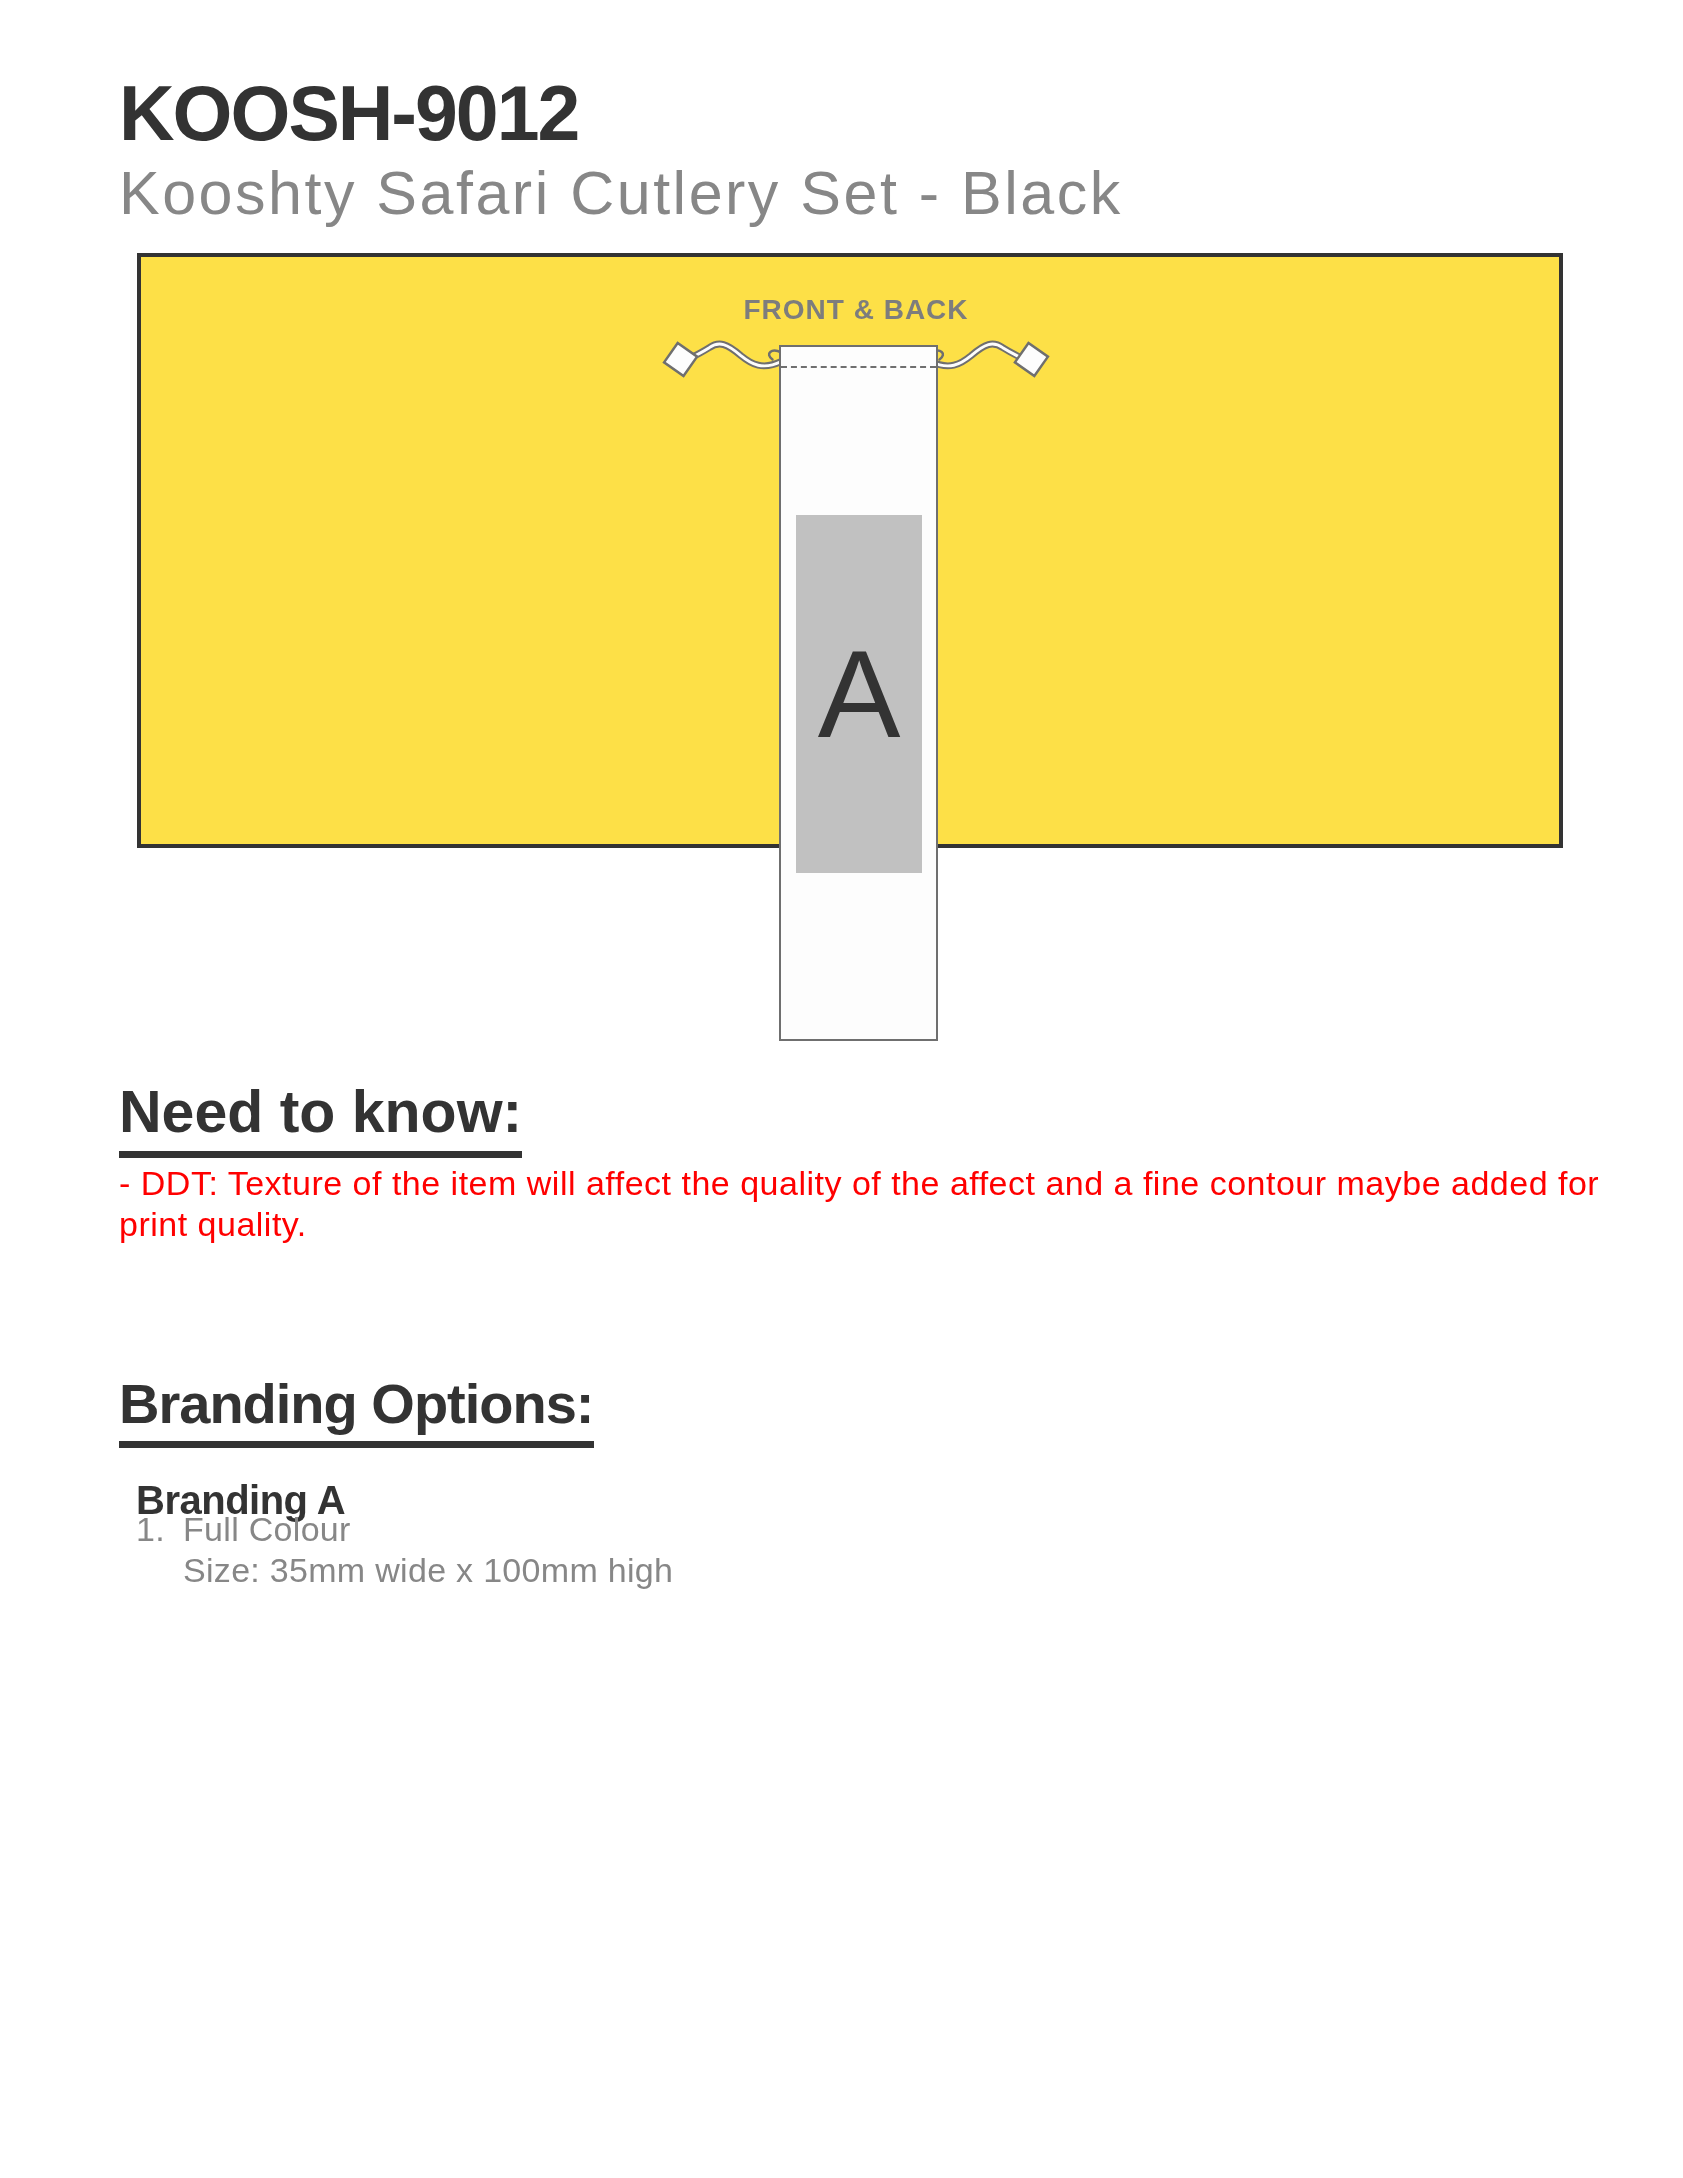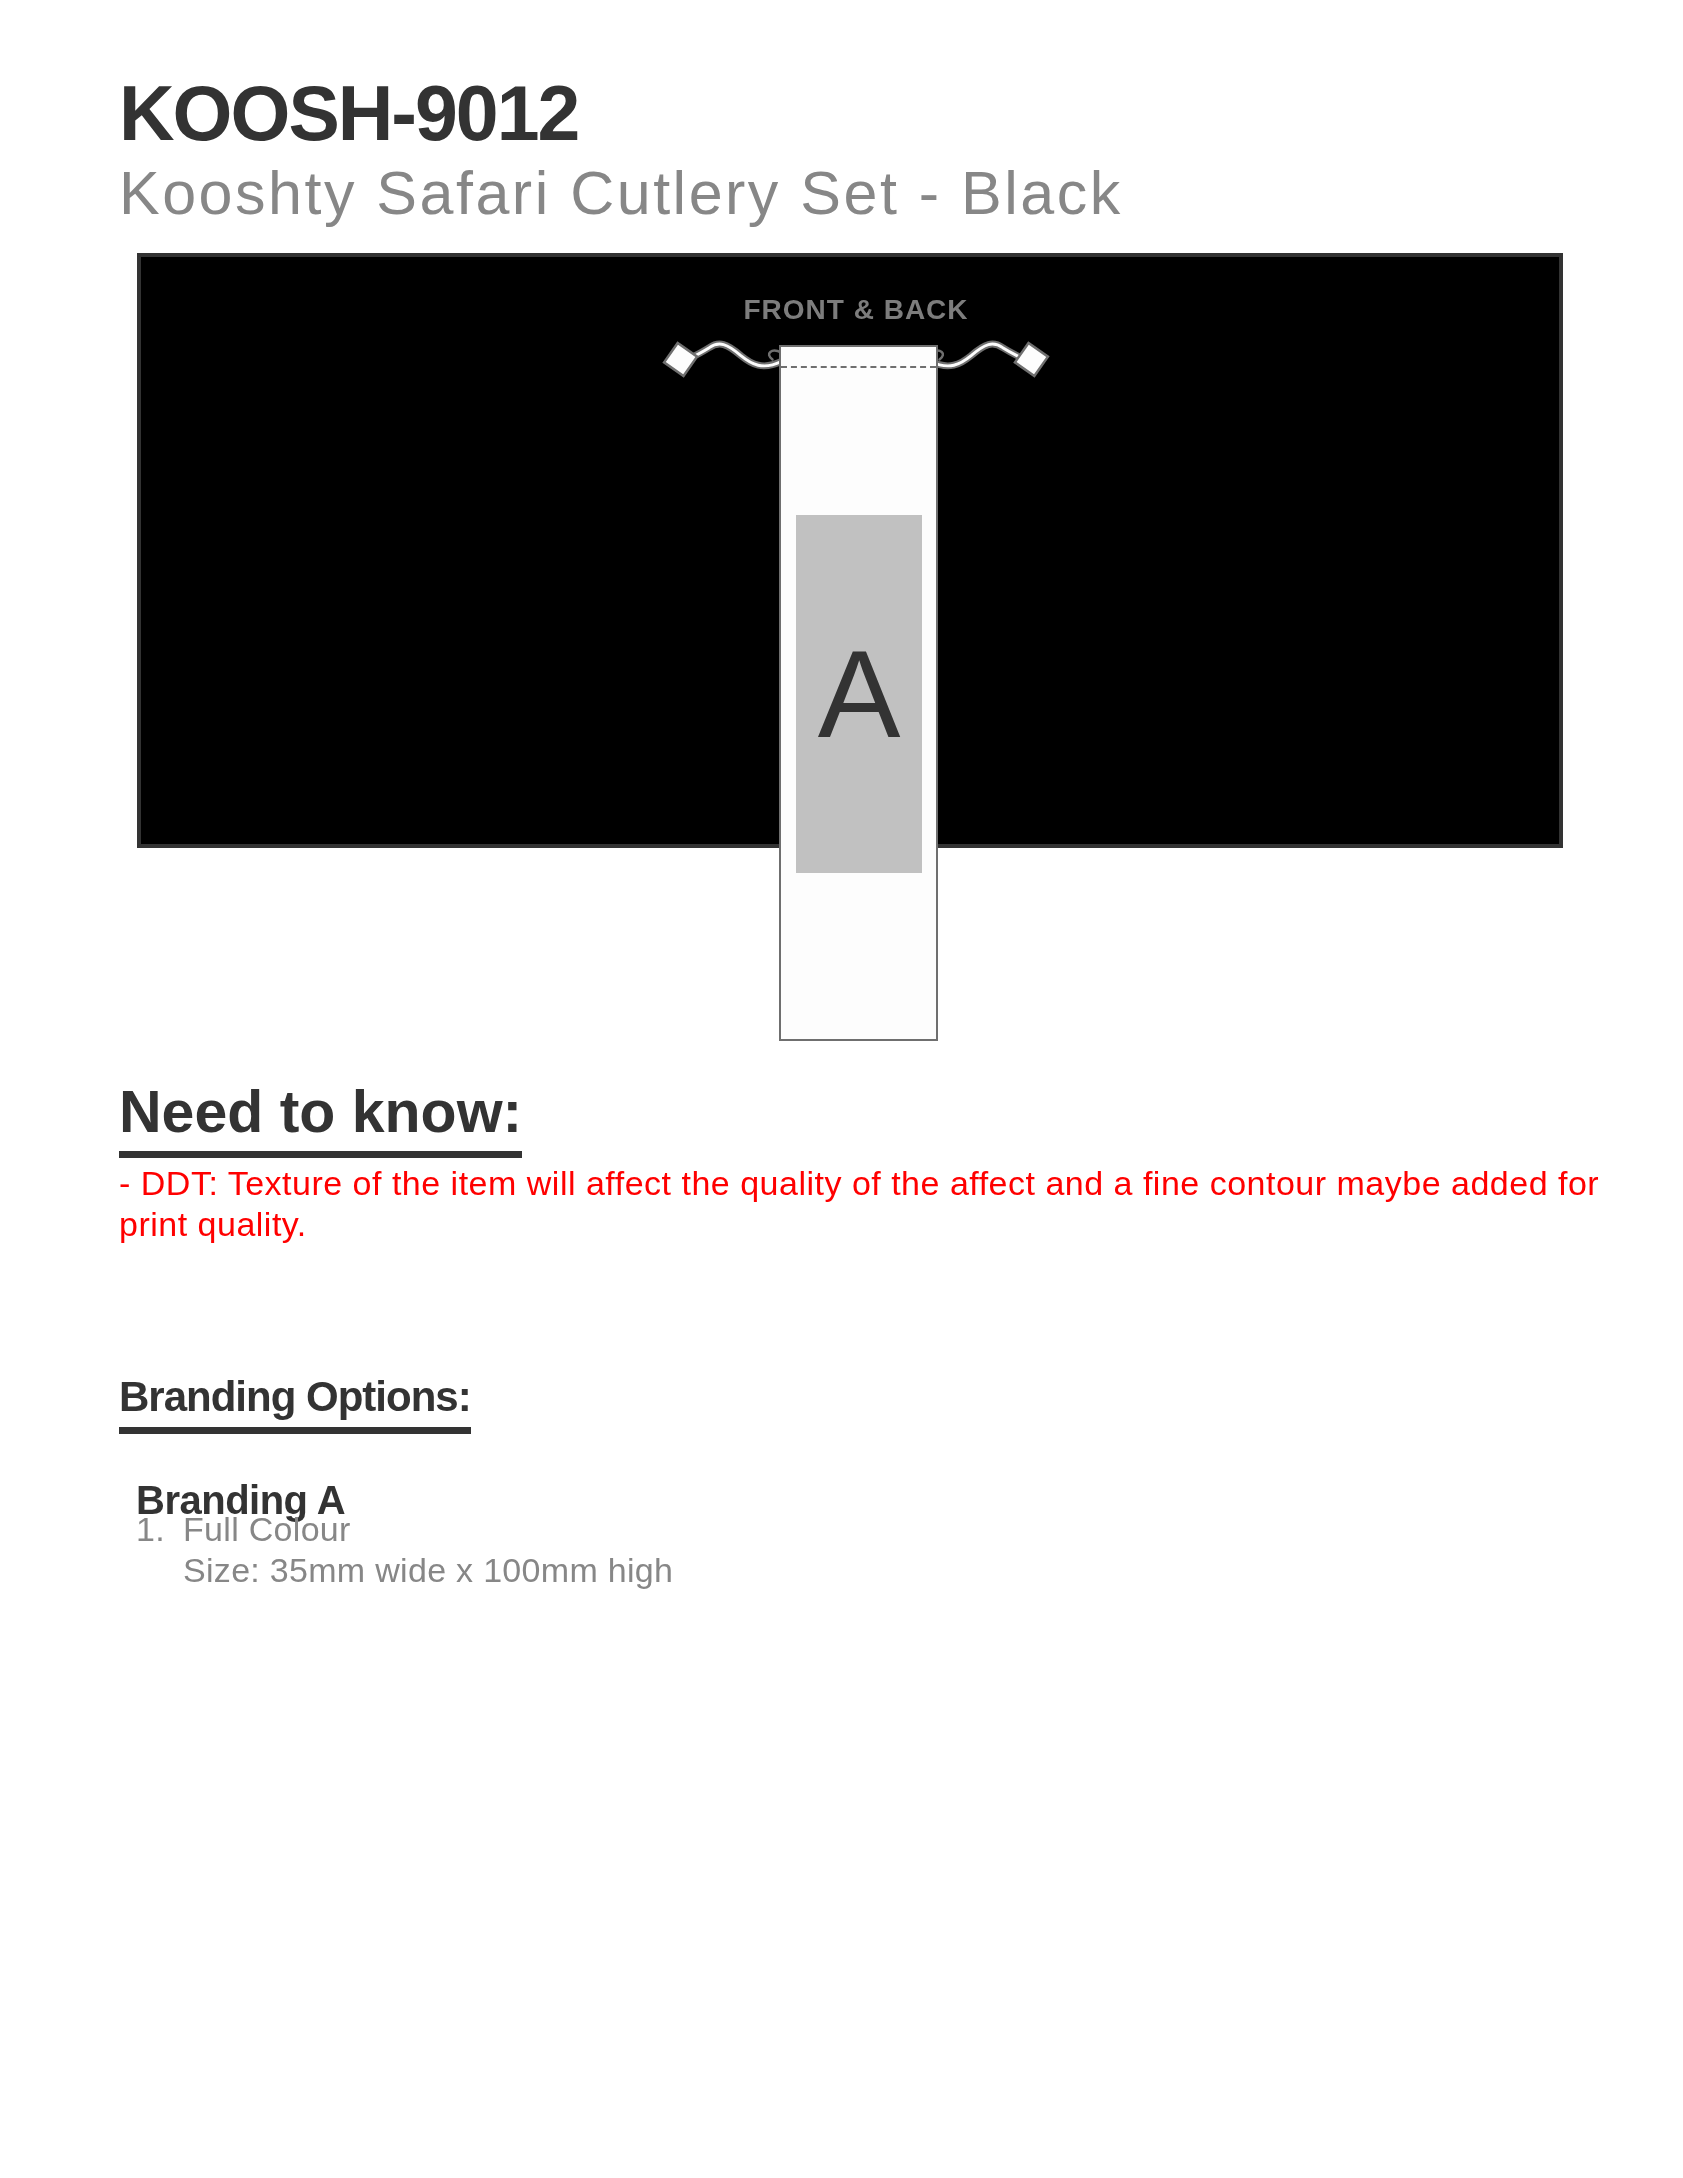--- a/index.html
+++ b/index.html
@@ -23,21 +23,21 @@
     font-size:61px;font-weight:400;line-height:1;
     letter-spacing:2.5px;color:var(--body-gray);
   }
 
   
   .diagram-panel{
     position:absolute;left:137px;top:253px;
     width:1426px;height:595px;
     border:4px solid var(--box-border);
     box-sizing:border-box;
-    background:#000000;
+    background:#fde047;
   }
   .view-label{
     position:absolute;left:715px;top:37px;
     transform:translateX(-50%);
     font-size:28px;font-weight:bold;letter-spacing:1px;
     color:var(--label-gray);
     white-space:nowrap;
   }
   .drawstring-svg{
     position:absolute;left:485px;top:61px;
@@ -73,21 +73,21 @@
   
   .section-heading{
     position:absolute;left:119px;
     margin:0;
     font-weight:bold;color:var(--dark-text);
     line-height:1;display:inline-block;
     border-bottom:7px solid var(--dark-text);
     padding-bottom:9px;
   }
   .ntk-heading{top:1083px;font-size:59px;}
-  .branding-heading{top:1376px;font-size:42px;letter-spacing:-1px;}
+  .branding-heading{top:1376px;font-size:56px;letter-spacing:-1px;}
 
   
   .ntk-body{
     position:absolute;left:119px;top:1163px;
     width:1539px;
     font-size:34px;line-height:1.2;letter-spacing:0.5px;
   }
   .note-gray{color:var(--body-gray);}
   .note-red{color:var(--alert-red);}
 

